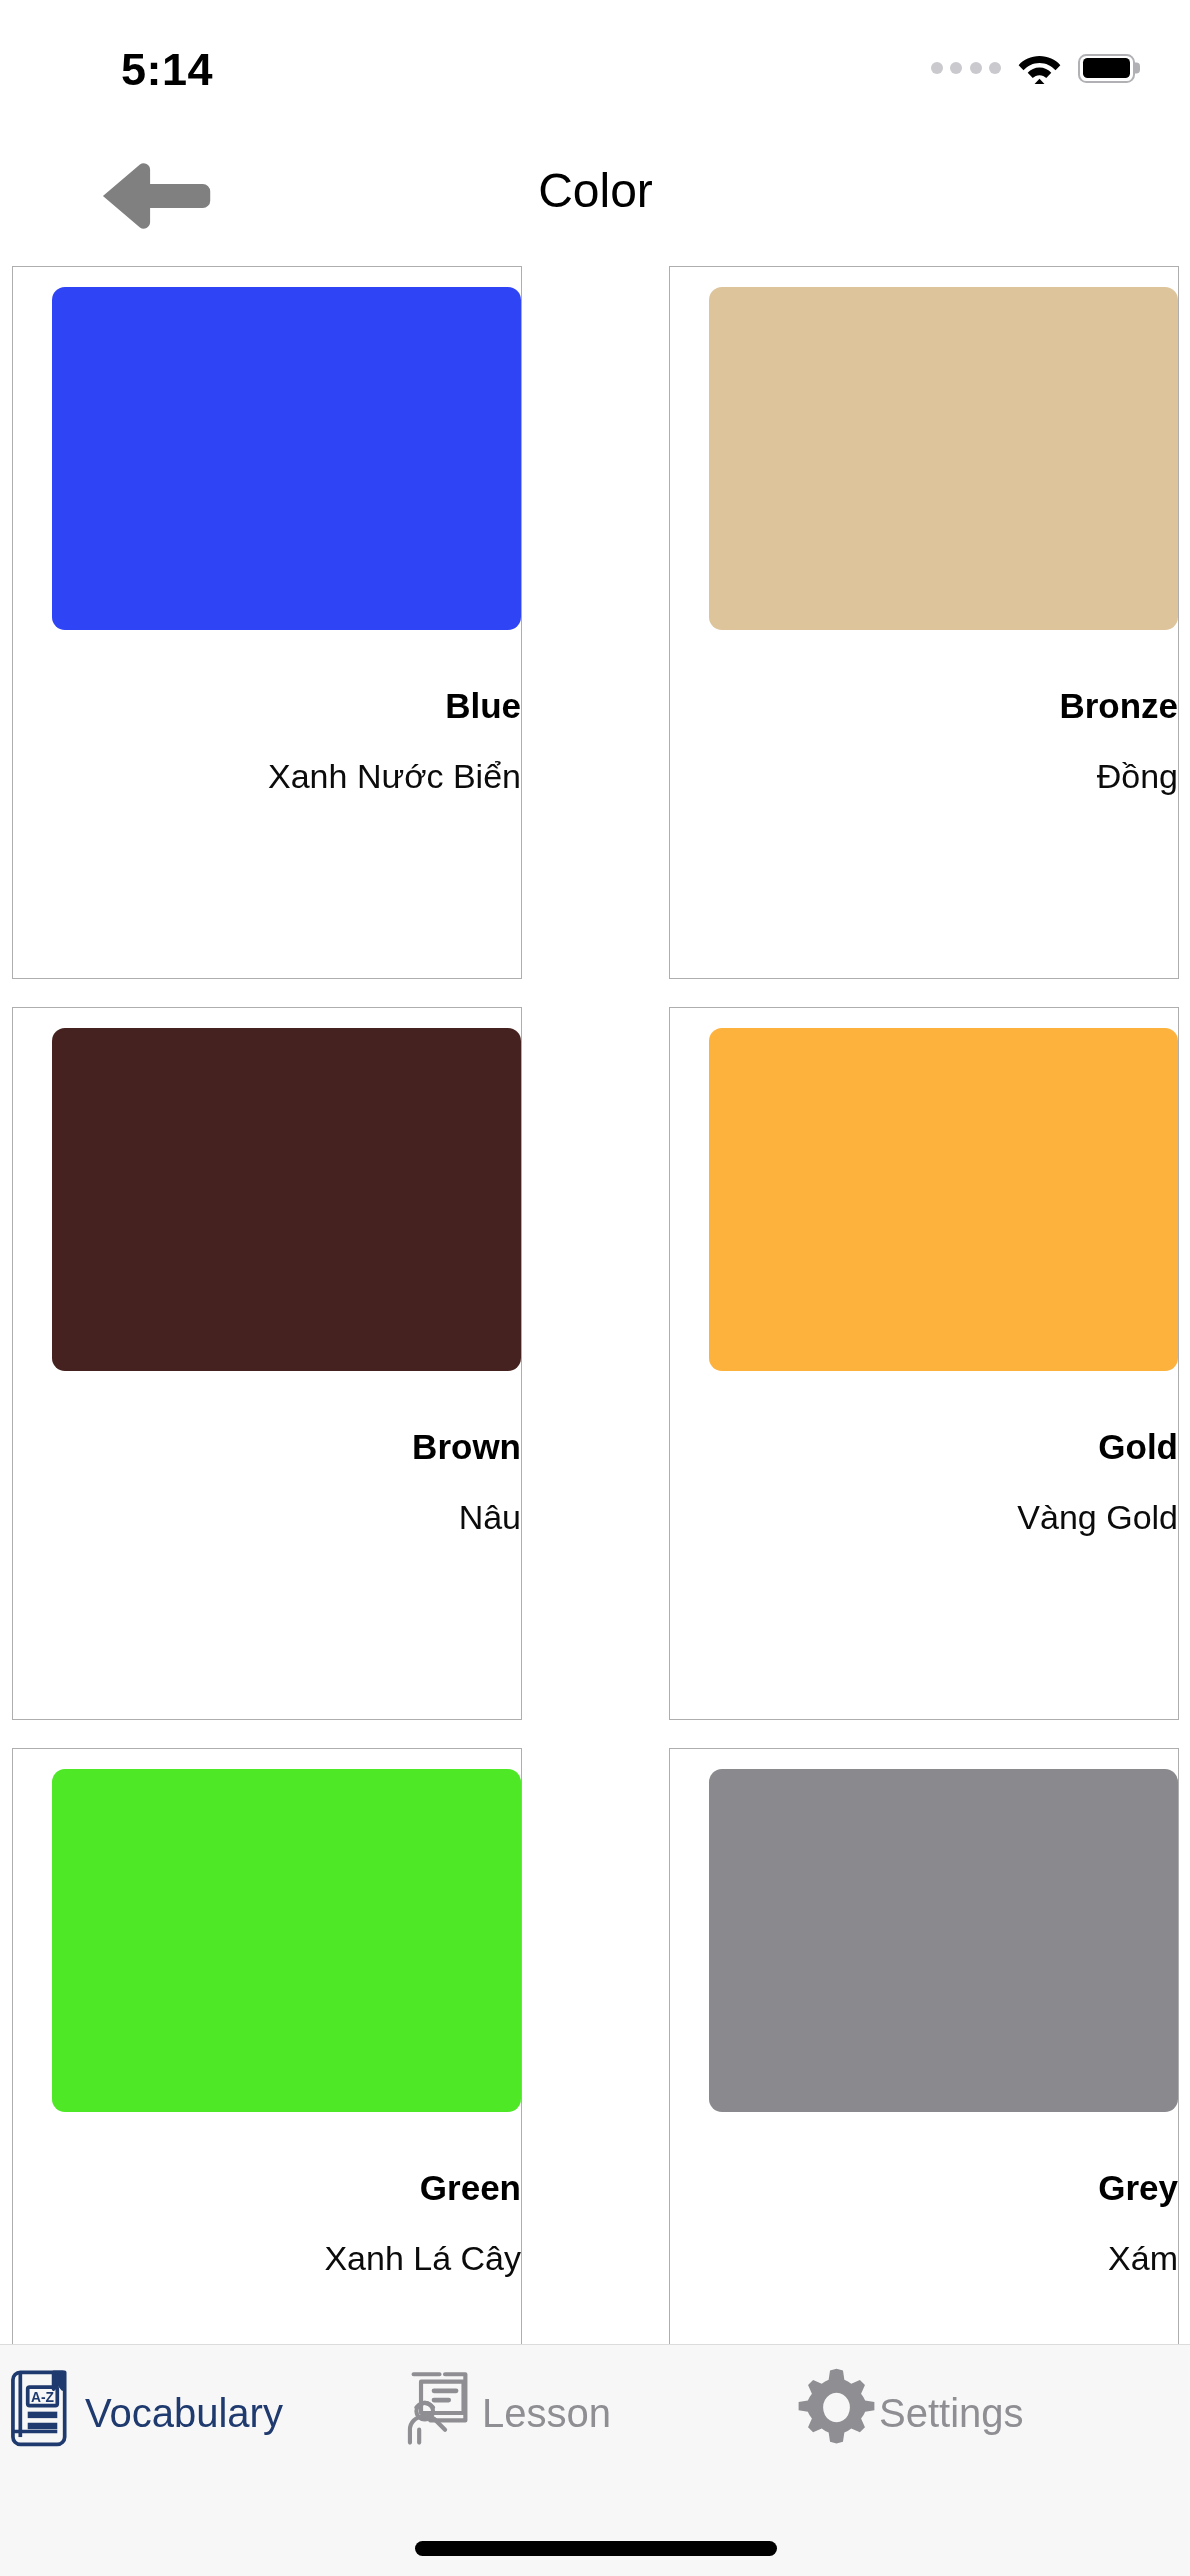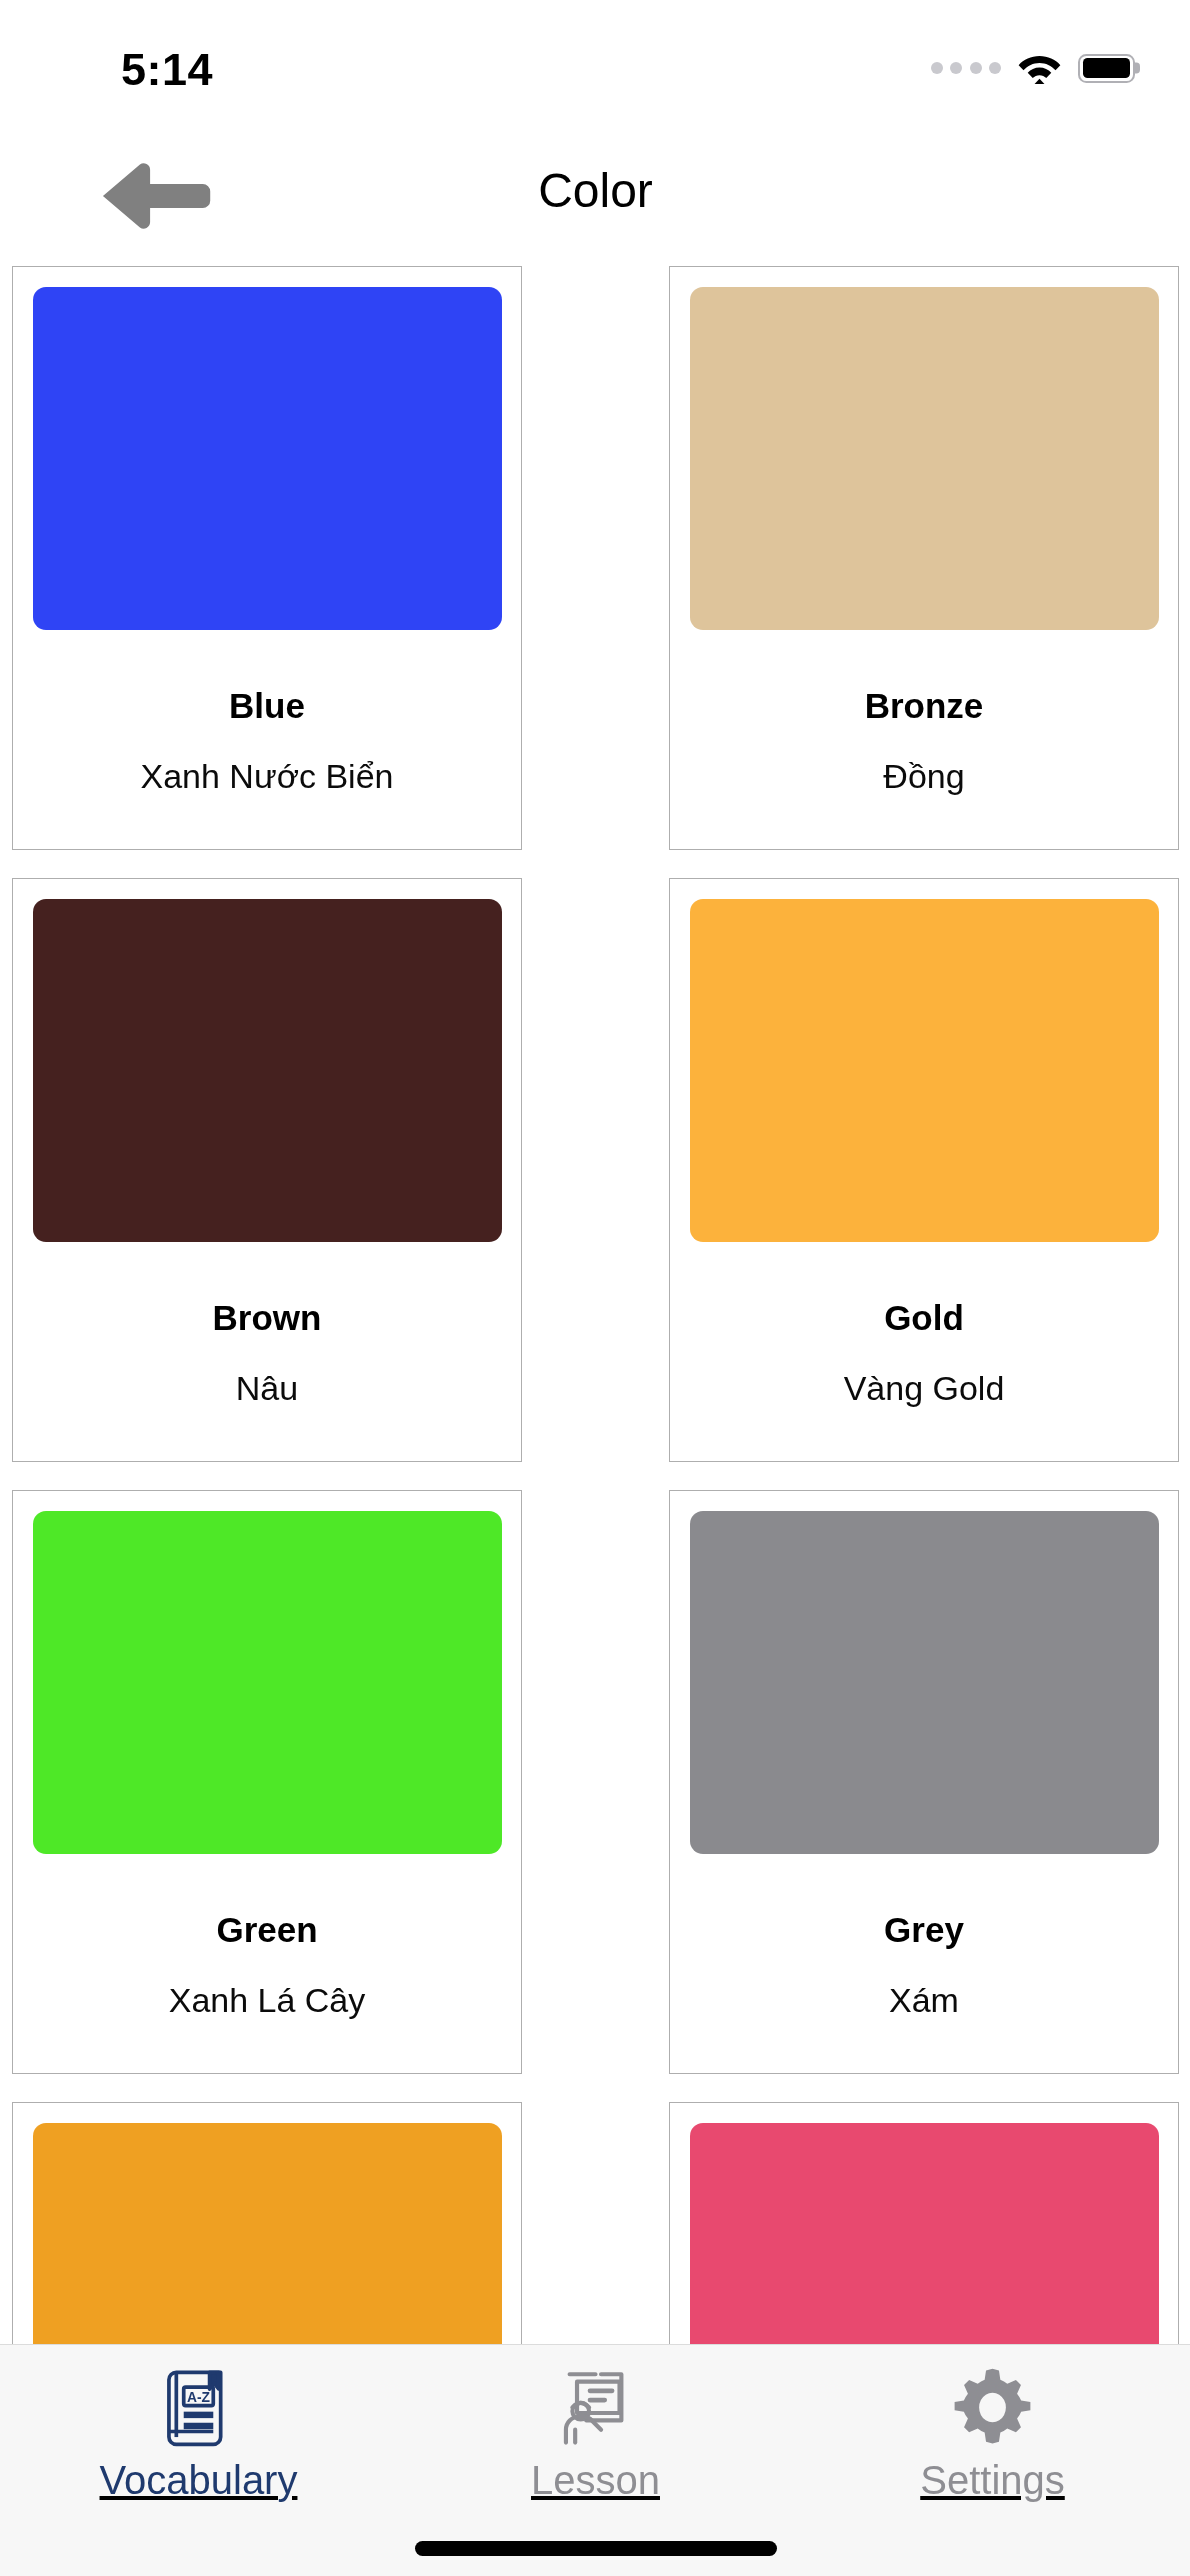--- a/index.html
+++ b/index.html
@@ -95,24 +95,24 @@
     display:grid;
     grid-template-columns:1fr 1fr;
     column-gap:147px;
     row-gap:28px;
     align-content:start;
   }
   .card {
     position:relative;
     background:#ffffff;
     border:1.9px solid #aeaeae;
-    height:584px;
+    height:713px;
     display:flex;
     flex-direction:column;
-    align-items:center;
+    align-items:flex-end;
     cursor:pointer;
     overflow:hidden;
   }
   .swatch {
     margin-top:19.5px;
     width:calc(100% - 39px);
     height:343px;
     border-radius:13px;
     flex:0 0 343px;
   }
@@ -139,25 +139,24 @@
     flex:0 0 232px;
     height:232px;
     background:#f7f7f7;
     border-top:1.9px solid #dcdcdc;
     display:flex;
     align-items:flex-start;
   }
   .tab {
     flex:1 1 0;
     display:flex;
-    flex-direction:column;
+    flex-direction:row;
     align-items:center;
     padding-top:20.4px;
     cursor:pointer;
-    text-decoration:underline;
   }
   .tab-icon { width:85px; height:85px; display:block; }
   .tab-label {
     margin-top:9.3px;
     font-size:40px;
     line-height:1;
     color:#8e8e93;
   }
   .tab.active .tab-label { color:#1f3a6e; font-weight:500; }
 

